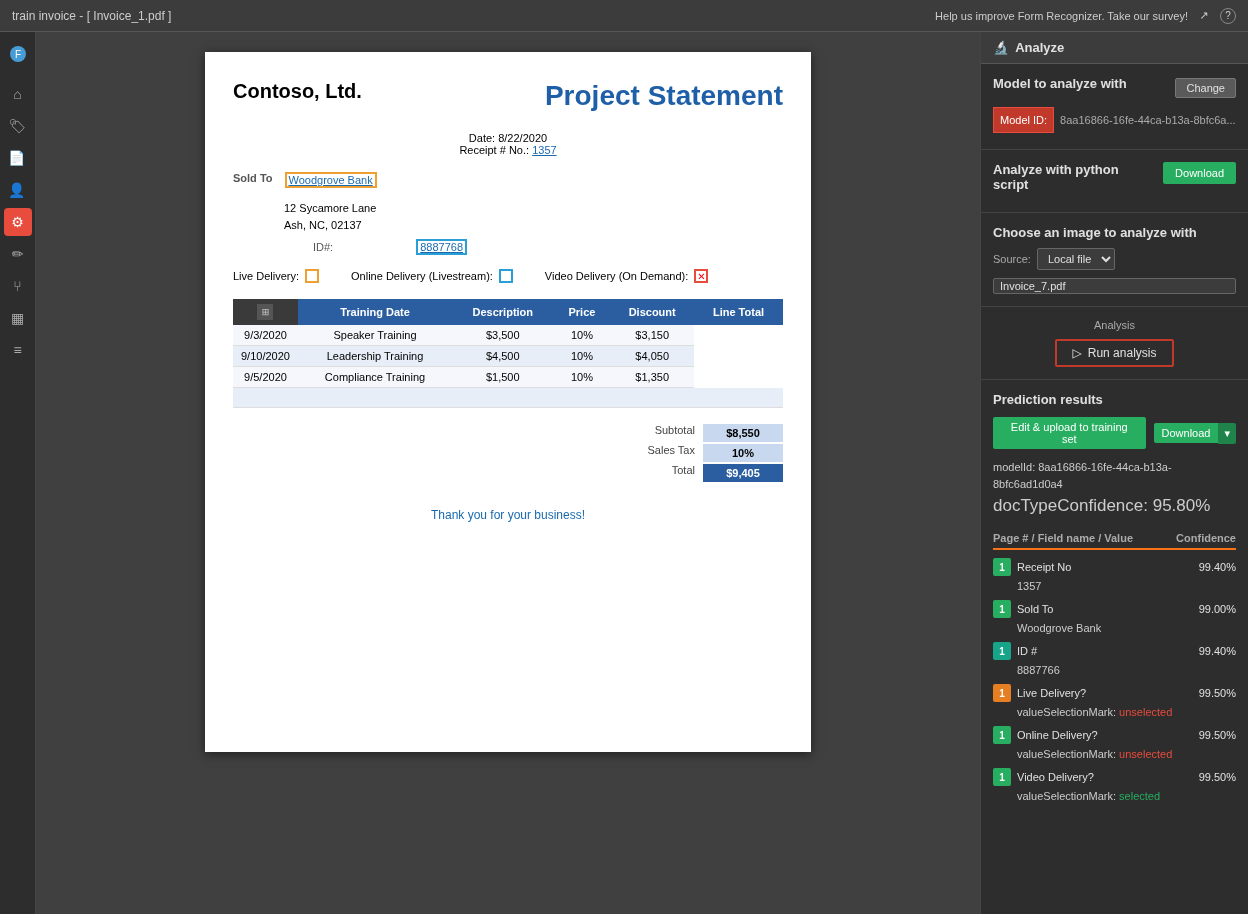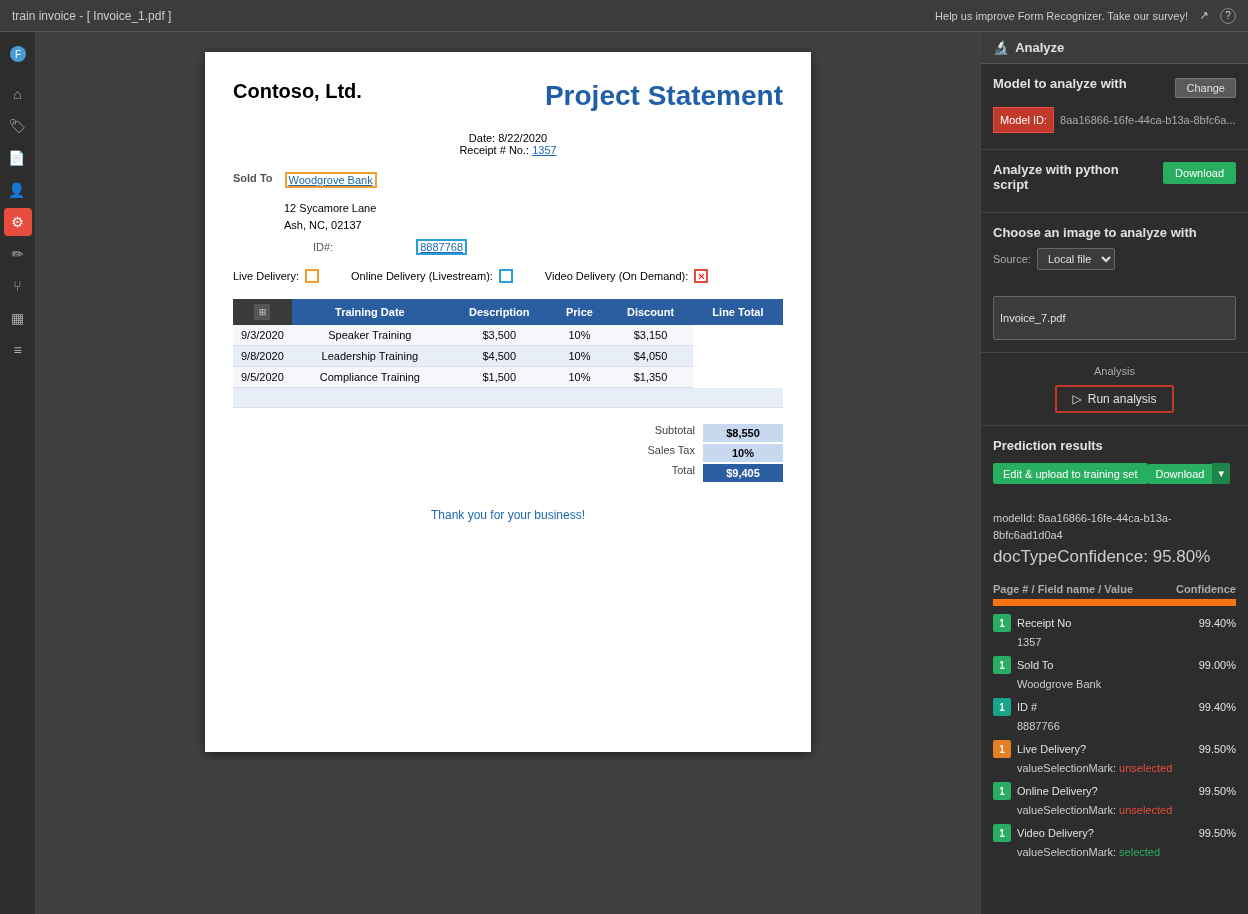--- a/index.html
+++ b/index.html
@@ -134,37 +134,37 @@
     .model-id-label { background: #c0392b; color: #fff; padding: 6px 6px; font-size: 11px; border: 1px solid #e74c3c; }
     .model-id-value { color: #aaa; font-size: 11px; flex: 1; overflow: hidden; text-overflow: ellipsis; white-space: nowrap; }
     .btn-change { background: #5a5a5a; border: 1px solid #777; color: #e0e0e0; padding: 3px 10px; font-size: 11px; cursor: pointer; border-radius: 2px; }
 
     .btn-download-green { background: #27ae60; border: none; color: #fff; padding: 5px 12px; font-size: 11px; cursor: pointer; border-radius: 2px; float: right; }
     .section-or { text-align: center; color: #888; font-size: 11px; margin: 6px 0; }
     .choose-title { font-size: 13px; font-weight: 600; color: #e0e0e0; margin-bottom: 8px; }
     .source-row { display: flex; align-items: center; gap: 6px; margin-bottom: 8px; }
     .source-label { color: #aaa; font-size: 11px; text-align: center; }
     .source-select { background: #3c3c3c; border: 1px solid #666; color: #e0e0e0; padding: 3px 6px; font-size: 11px; border-radius: 2px; }
-    .file-input { background: #3c3c3c; border: 1px solid #666; color: #e0e0e0; padding: 15px 6px; font-size: 11px; flex: 1; border-radius: 2px; margin-top: 18px; }
+    .file-input { background: #3c3c3c; border: 1px solid #666; color: #e0e0e0; padding: 1px 6px; font-size: 11px; flex: 1; border-radius: 2px; }
 
     .analysis-label { text-align: center; color: #aaa; font-size: 11px; margin-bottom: 8px; }
     .btn-run { background: transparent; border: 2px solid #c0392b; color: #e0e0e0; padding: 5px 16px; font-size: 12px; cursor: pointer; border-radius: 2px; display: flex; align-items: center; gap: 6px; margin: 0 auto; }
 
     .prediction-section { padding: 12px; }
     .prediction-title { font-size: 13px; font-weight: 600; margin-bottom: 10px; color: #e0e0e0; }
-    .pred-actions { display: flex; gap: 0; margin-bottom: 26px; }
+    .pred-actions { display: flex; gap: 8px; margin-bottom: 10px; }
     .btn-edit-upload { background: #27ae60; border: none; color: #fff; padding: 4px 10px; font-size: 11px; cursor: pointer; border-radius: 2px; }
     .btn-download-split { display: flex; align-items: center; }
     .btn-download-main { background: #27ae60; border: none; color: #fff; padding: 4px 8px; font-size: 11px; cursor: pointer; border-radius: 2px 0 0 2px; }
     .btn-download-arrow { background: #1e8449; border: none; color: #fff; padding: 4px 6px; font-size: 11px; cursor: pointer; border-radius: 0 2px 2px 0; }
 
     .model-info { font-size: 11px; color: #ccc; margin-bottom: 4px; line-height: 1.5; }
     .confidence-info { font-size: 17px; color: #ccc; margin-bottom: 12px; }
 
-    .results-header { display: flex; justify-content: space-between; align-items: center; padding: 4px 0; border-bottom: 7px solid #f97316; margin-bottom: 4px; }
+    .results-header { display: flex; justify-content: space-between; align-items: center; padding: 4px 0; border-bottom: 2px solid #f97316; margin-bottom: 4px; }
     .results-col { font-size: 11px; color: #aaa; font-weight: 600; }
 
     .result-item { margin-bottom: 2px; }
     .result-row { display: flex; align-items: center; gap: 6px; padding: 4px 0; }
     .result-badge { width: 18px; height: 18px; border-radius: 2px; display: flex; align-items: center; justify-content: center; font-size: 10px; font-weight: bold; color: #fff; flex-shrink: 0; }
     .badge-green { background: #27ae60; }
     .badge-teal { background: #17a589; }
     .badge-orange { background: #e67e22; }
     .result-field { flex: 1; font-size: 11px; color: #e0e0e0; }
     .result-confidence { font-size: 11px; color: #e0e0e0; }
@@ -266,21 +266,21 @@
         </thead>
         <tbody>
           <tr>
             <td>9/3/2020</td>
             <td>Speaker Training</td>
             <td>$3,500</td>
             <td>10%</td>
             <td>$3,150</td>
           </tr>
           <tr>
-            <td>9/8/2020</td>
+            <td>9/10/2020</td>
             <td>Leadership Training</td>
             <td>$4,500</td>
             <td>10%</td>
             <td>$4,050</td>
           </tr>
           <tr>
             <td>9/5/2020</td>
             <td>Compliance Training</td>
             <td>$1,500</td>
             <td>10%</td>

